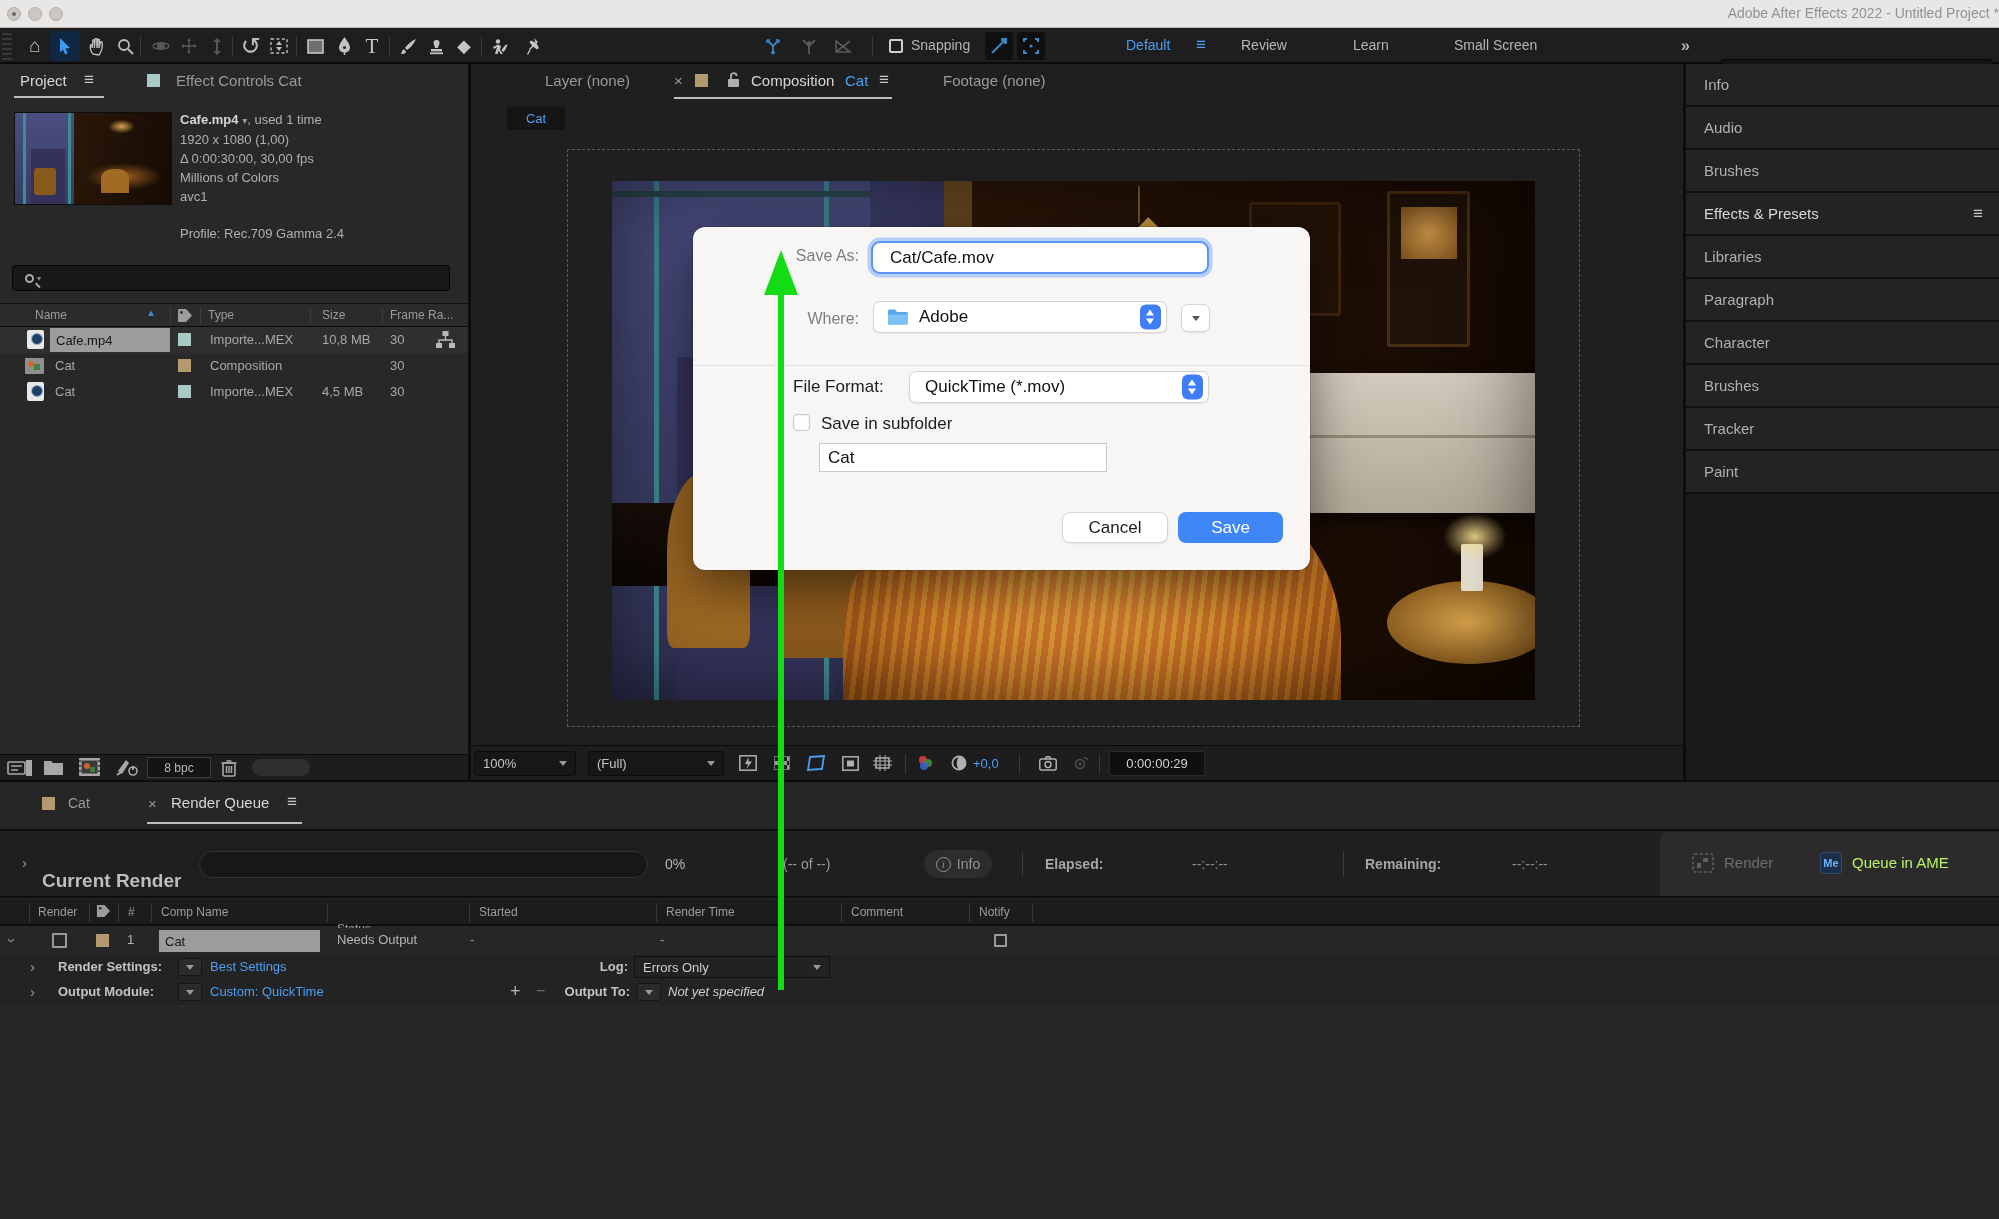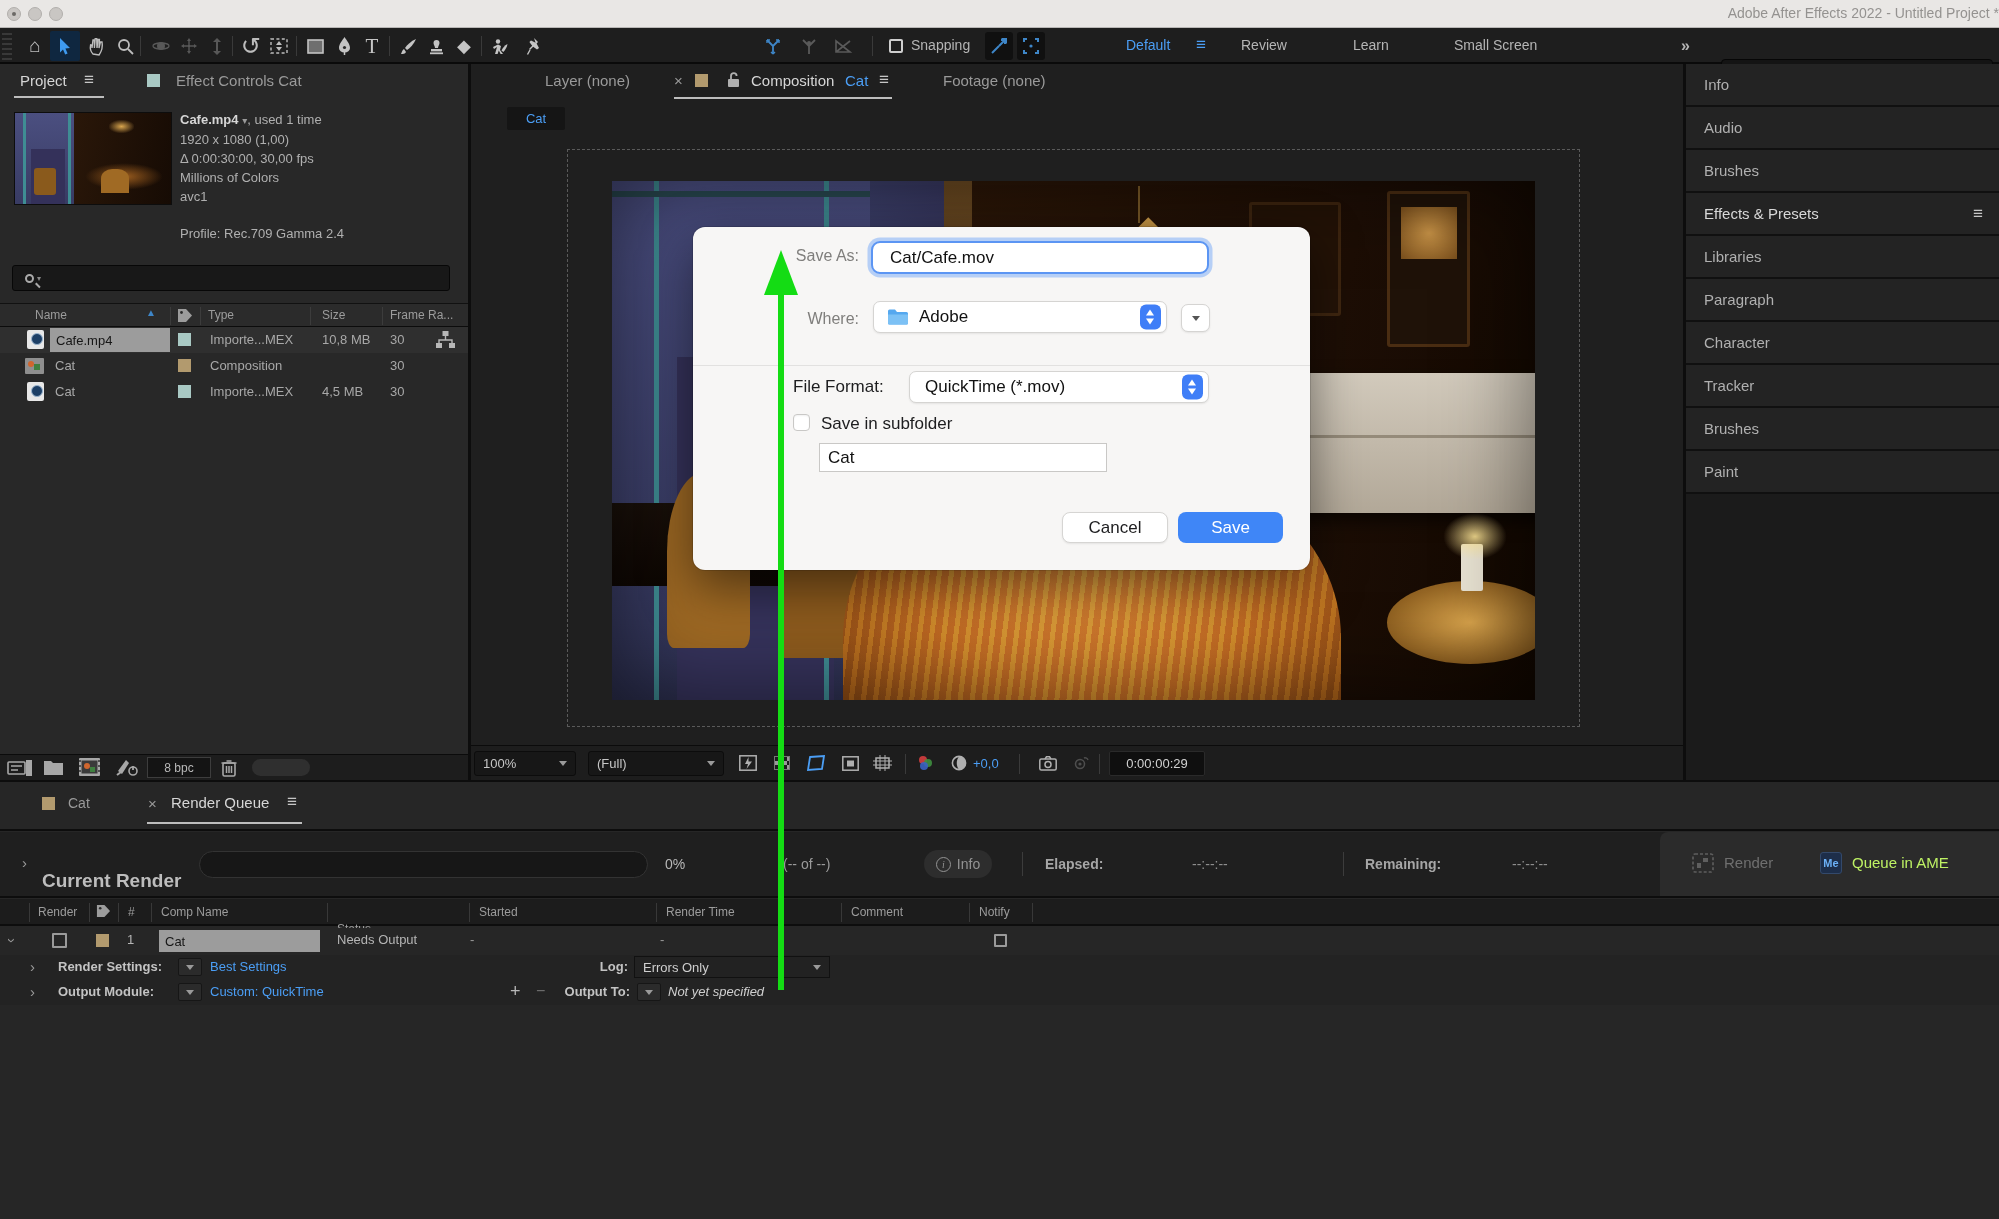--- a/index.html
+++ b/index.html
@@ -533,24 +533,24 @@
     <div class="siderow">
         <span>Libraries</span>
       </div>
     <div class="siderow">
         <span>Paragraph</span>
       </div>
     <div class="siderow">
         <span>Character</span>
       </div>
     <div class="siderow">
+        <span>Brushes</span>
+      </div>
+    <div class="siderow">
         <span>Tracker</span>
-      </div>
-    <div class="siderow">
-        <span>Brushes</span>
       </div>
     <div class="siderow">
         <span>Paint</span>
       </div>
   </div>
 
   <div class="bottomp">
 
     <span class="labelsq tan abs" style="left:42px;top:15px"></span>
     <span class="tabtxt abs" style="left:68px;top:13px;font-size:14px">Cat</span>

